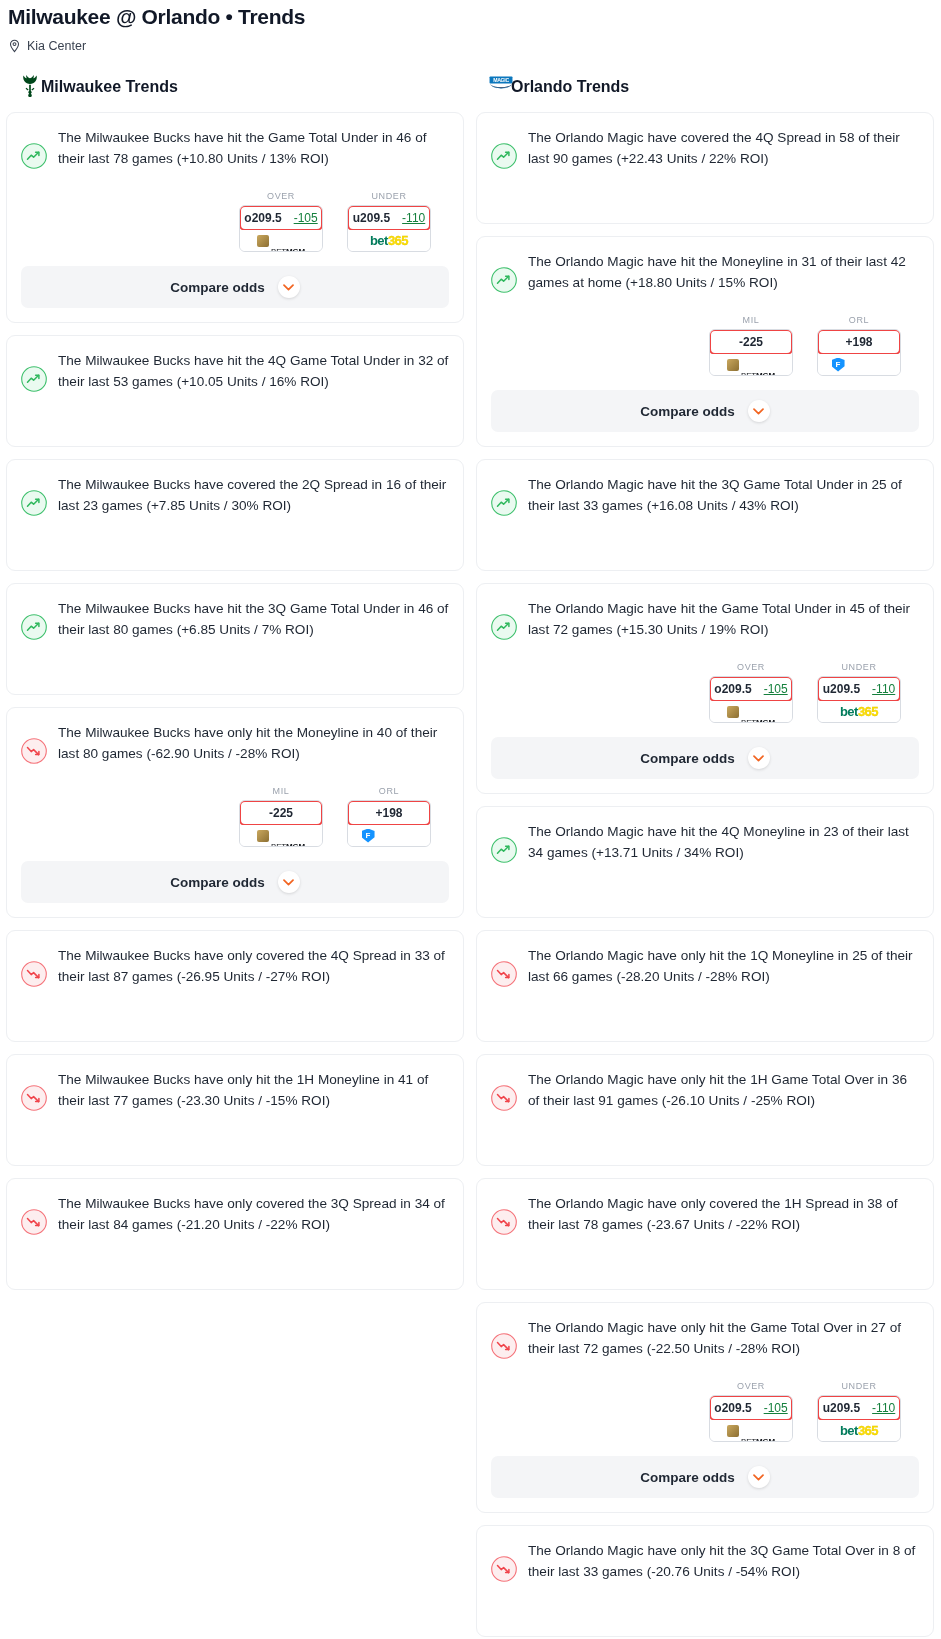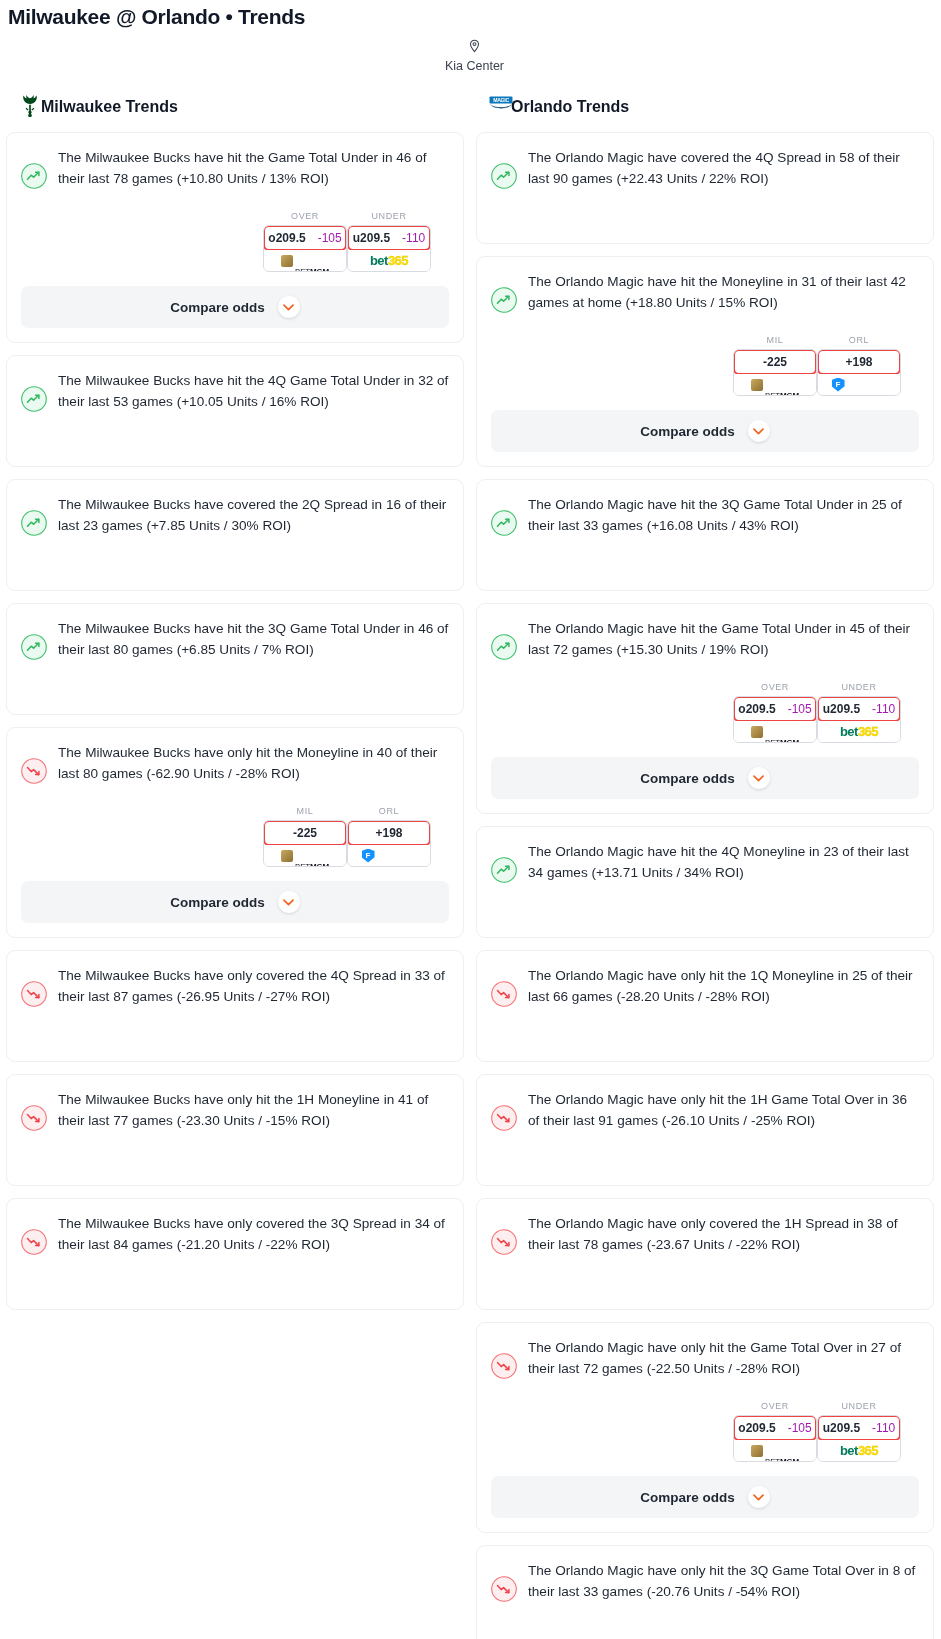--- a/index.html
+++ b/index.html
@@ -21,21 +21,20 @@
     color: #111827;
     line-height: 26px;
   }
   .venue {
     display: flex;
     align-items: center;
     gap: 6px;
     margin-top: 9px;
     font-size: 12.5px;
     color: #3a4250;
-    flex-direction: column;
   }
   .venue svg { display: block; }
 
   
   .cols { display: flex; gap: 0; margin-top: 22px; }
   .col { width: 470px; }
   .col-left { padding: 0 6px 0 6px; }
   .col-right { padding: 0 6px 0 6px; }
 
   .col-head {
@@ -66,20 +65,21 @@
     padding-top: 1px;
   }
   
   .card.plain { min-height: 112px; }
   .card.plain .card-top { padding-bottom: 10px; }
 
   
   .odds-wrap {
     display: flex;
     justify-content: flex-end;
+    gap: 24px;
     margin-top: 22px;
     padding-right: 18px;
     align-items: flex-end;
   }
   .odds-col { width: 84px; }
   .odds-label {
     text-align: center;
     font-size: 9px;
     letter-spacing: 0.6px;
     color: #9ba2ad;
@@ -97,21 +97,21 @@
     height: 26px;
     display: flex;
     align-items: center;
     justify-content: center;
     font-size: 12px;
     background: #fff;
     margin: -1px;
     width: calc(100% + 2px);
   }
   .odds-price .num { font-weight: bold; color: #1f2733; }
-  .odds-price .juice { color: #a21caf; margin-left: 12px; }
+  .odds-price .juice { color: #15803d; margin-left: 12px; text-decoration: underline; }
   .book {
     height: 21px;
     display: flex;
     align-items: center;
     justify-content: center;
     background: #fff;
   }
 
   
   .bm { display: flex; align-items: center; gap: 2px; }

